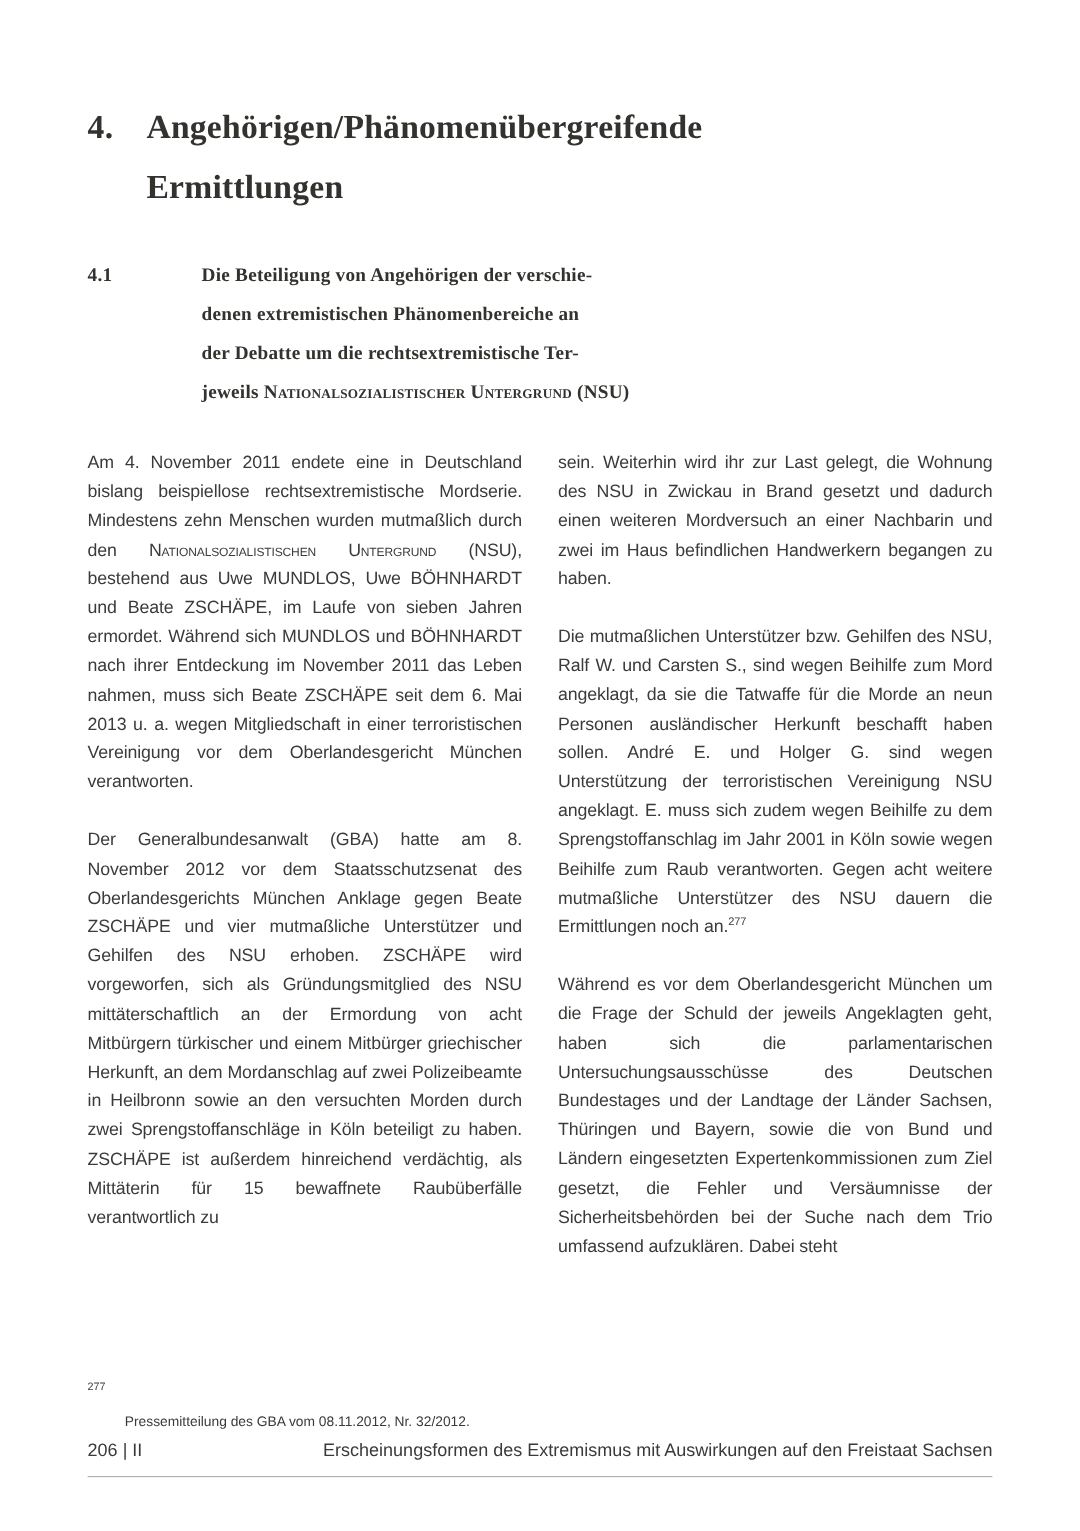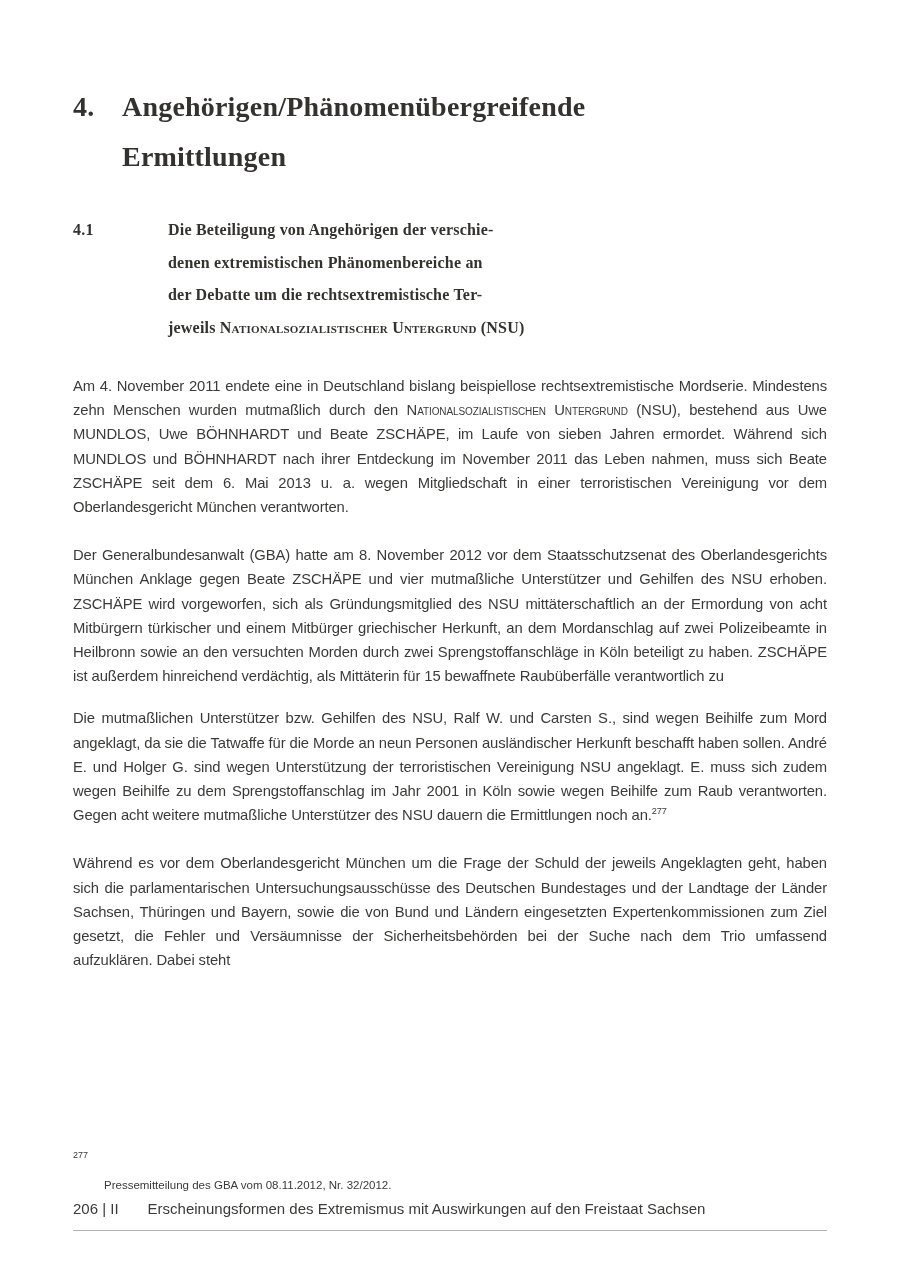--- a/index.html
+++ b/index.html
@@ -43,22 +43,21 @@
   .sec-number { width: 95px; flex: 0 0 95px; }
   .sec-lines { flex: 1; }
 
   .sc { font-variant: small-caps; }
 
   
   .columns {
     position: absolute;
     top: 374px; left: 73px; right: 73px;
     display: flex;
-    gap: 18px;
-    flex-direction: column;
+    gap: 30px;
   }
   .column { flex: 1; min-width: 0; }
   .para {
     margin: 0 0 24px 0;
     font-size: 14.8px;
     line-height: 24.2px;
     text-align: justify;
     color: #3a3a38;
     letter-spacing: -0.1px;
   }
@@ -84,20 +83,21 @@
     top: -2px;
   }
   .fn-text { flex: 1; margin-top: 27px; }
 
   
   .footer {
     position: absolute;
     top: 1200px; left: 73px; right: 73px;
     border-bottom: 1px solid #b3b3b0;
     padding-bottom: 13px;
+    text-align: right;
   }
   .footer-row {
     display: flex;
     font-size: 15px;
     color: #3a3a38;
   }
   .footer-page { flex: 0 0 auto; margin-right: 29px; }
   .footer-title { flex: 1; }
 </style>
 </head>
@@ -122,20 +122,21 @@
         <div class="sec-line"><span>jeweils </span><span class="sc">Nationalsozialistischer Untergrund</span><span> (NSU)</span></div>
       </div>
   </div>
 
   <div class="columns">
     <div class="column">
         <p class="para"><span>Am 4. November 2011 endete eine in Deutschland bislang beispiellose rechtsextremistische Mordserie. Mindestens zehn Menschen wurden mutmaßlich durch den </span><span class="sc">Nationalsozialistischen Untergrund</span><span> (NSU), bestehend aus Uwe MUNDLOS, Uwe BÖHNHARDT und Beate ZSCHÄPE, im Laufe von sieben Jahren ermordet. Während sich MUNDLOS und BÖHNHARDT nach ihrer Entdeckung im November 2011 das Leben nahmen, muss sich Beate ZSCHÄPE seit dem 6. Mai 2013 u. a. wegen Mitgliedschaft in einer terroristischen Vereinigung vor dem Oberlandesgericht München verantworten.</span></p>
         <p class="para"><span>Der Generalbundesanwalt (GBA) hatte am 8. November 2012 vor dem Staatsschutzsenat des Oberlandesgerichts München Anklage gegen Beate ZSCHÄPE und vier mutmaßliche Unterstützer und Gehilfen des NSU erhoben. ZSCHÄPE wird vorgeworfen, sich als Gründungsmitglied des NSU mittäterschaftlich an der Ermordung von acht Mitbürgern türkischer und einem Mitbürger griechischer Herkunft, an dem Mordanschlag auf zwei Polizeibeamte in Heilbronn sowie an den versuchten Morden durch zwei Sprengstoffanschläge in Köln beteiligt zu haben. ZSCHÄPE ist außerdem hinreichend verdächtig, als Mittäterin für 15 bewaffnete Raubüberfälle verantwortlich zu</span></p>
       </div>
     <div class="column">
+        <p class="para"><span>sein. Weiterhin wird ihr zur Last gelegt, die Wohnung des NSU in Zwickau in Brand gesetzt und dadurch einen weiteren Mordversuch an einer Nachbarin und zwei im Haus befindlichen Handwerkern begangen zu haben.</span></p>
         <p class="para"><span>Die mutmaßlichen Unterstützer bzw. Gehilfen des NSU, Ralf W. und Carsten S., sind wegen Beihilfe zum Mord angeklagt, da sie die Tatwaffe für die Morde an neun Personen ausländischer Herkunft beschafft haben sollen. André E. und Holger G. sind wegen Unterstützung der terroristischen Vereinigung NSU angeklagt. E. muss sich zudem wegen Beihilfe zu dem Sprengstoffanschlag im Jahr 2001 in Köln sowie wegen Beihilfe zum Raub verantworten. Gegen acht weitere mutmaßliche Unterstützer des NSU dauern die Ermittlungen noch an.</span><sup>277</sup></p>
         <p class="para"><span>Während es vor dem Oberlandesgericht München um die Frage der Schuld der jeweils Angeklagten geht, haben sich die parlamentarischen Untersuchungsausschüsse des Deutschen Bundestages und der Landtage der Länder Sachsen, Thüringen und Bayern, sowie die von Bund und Ländern eingesetzten Expertenkommissionen zum Ziel gesetzt, die Fehler und Versäumnisse der Sicherheitsbehörden bei der Suche nach dem Trio umfassend aufzuklären. Dabei steht</span></p>
       </div>
   </div>
 
   <div class="footnote">
     <div class="fn-marker">277</div>
     <div class="fn-text">Pressemitteilung des GBA vom 08.11.2012, Nr. 32/2012.</div>
   </div>
 

